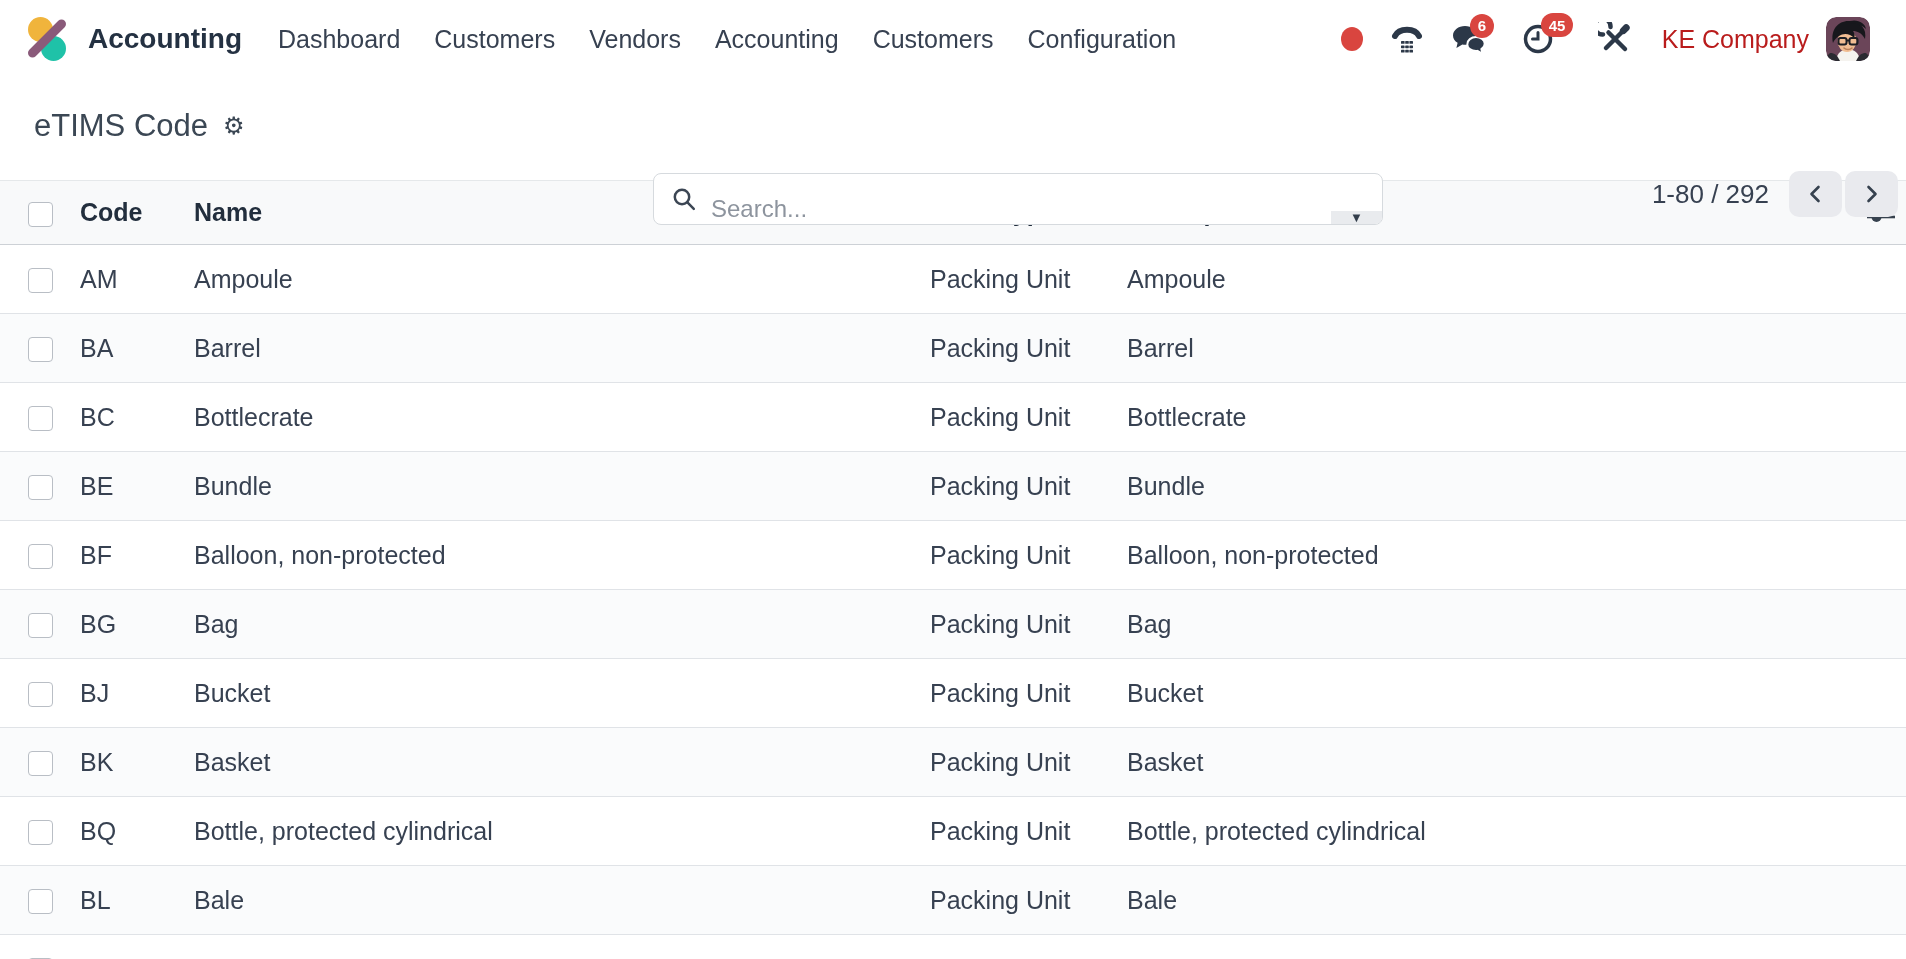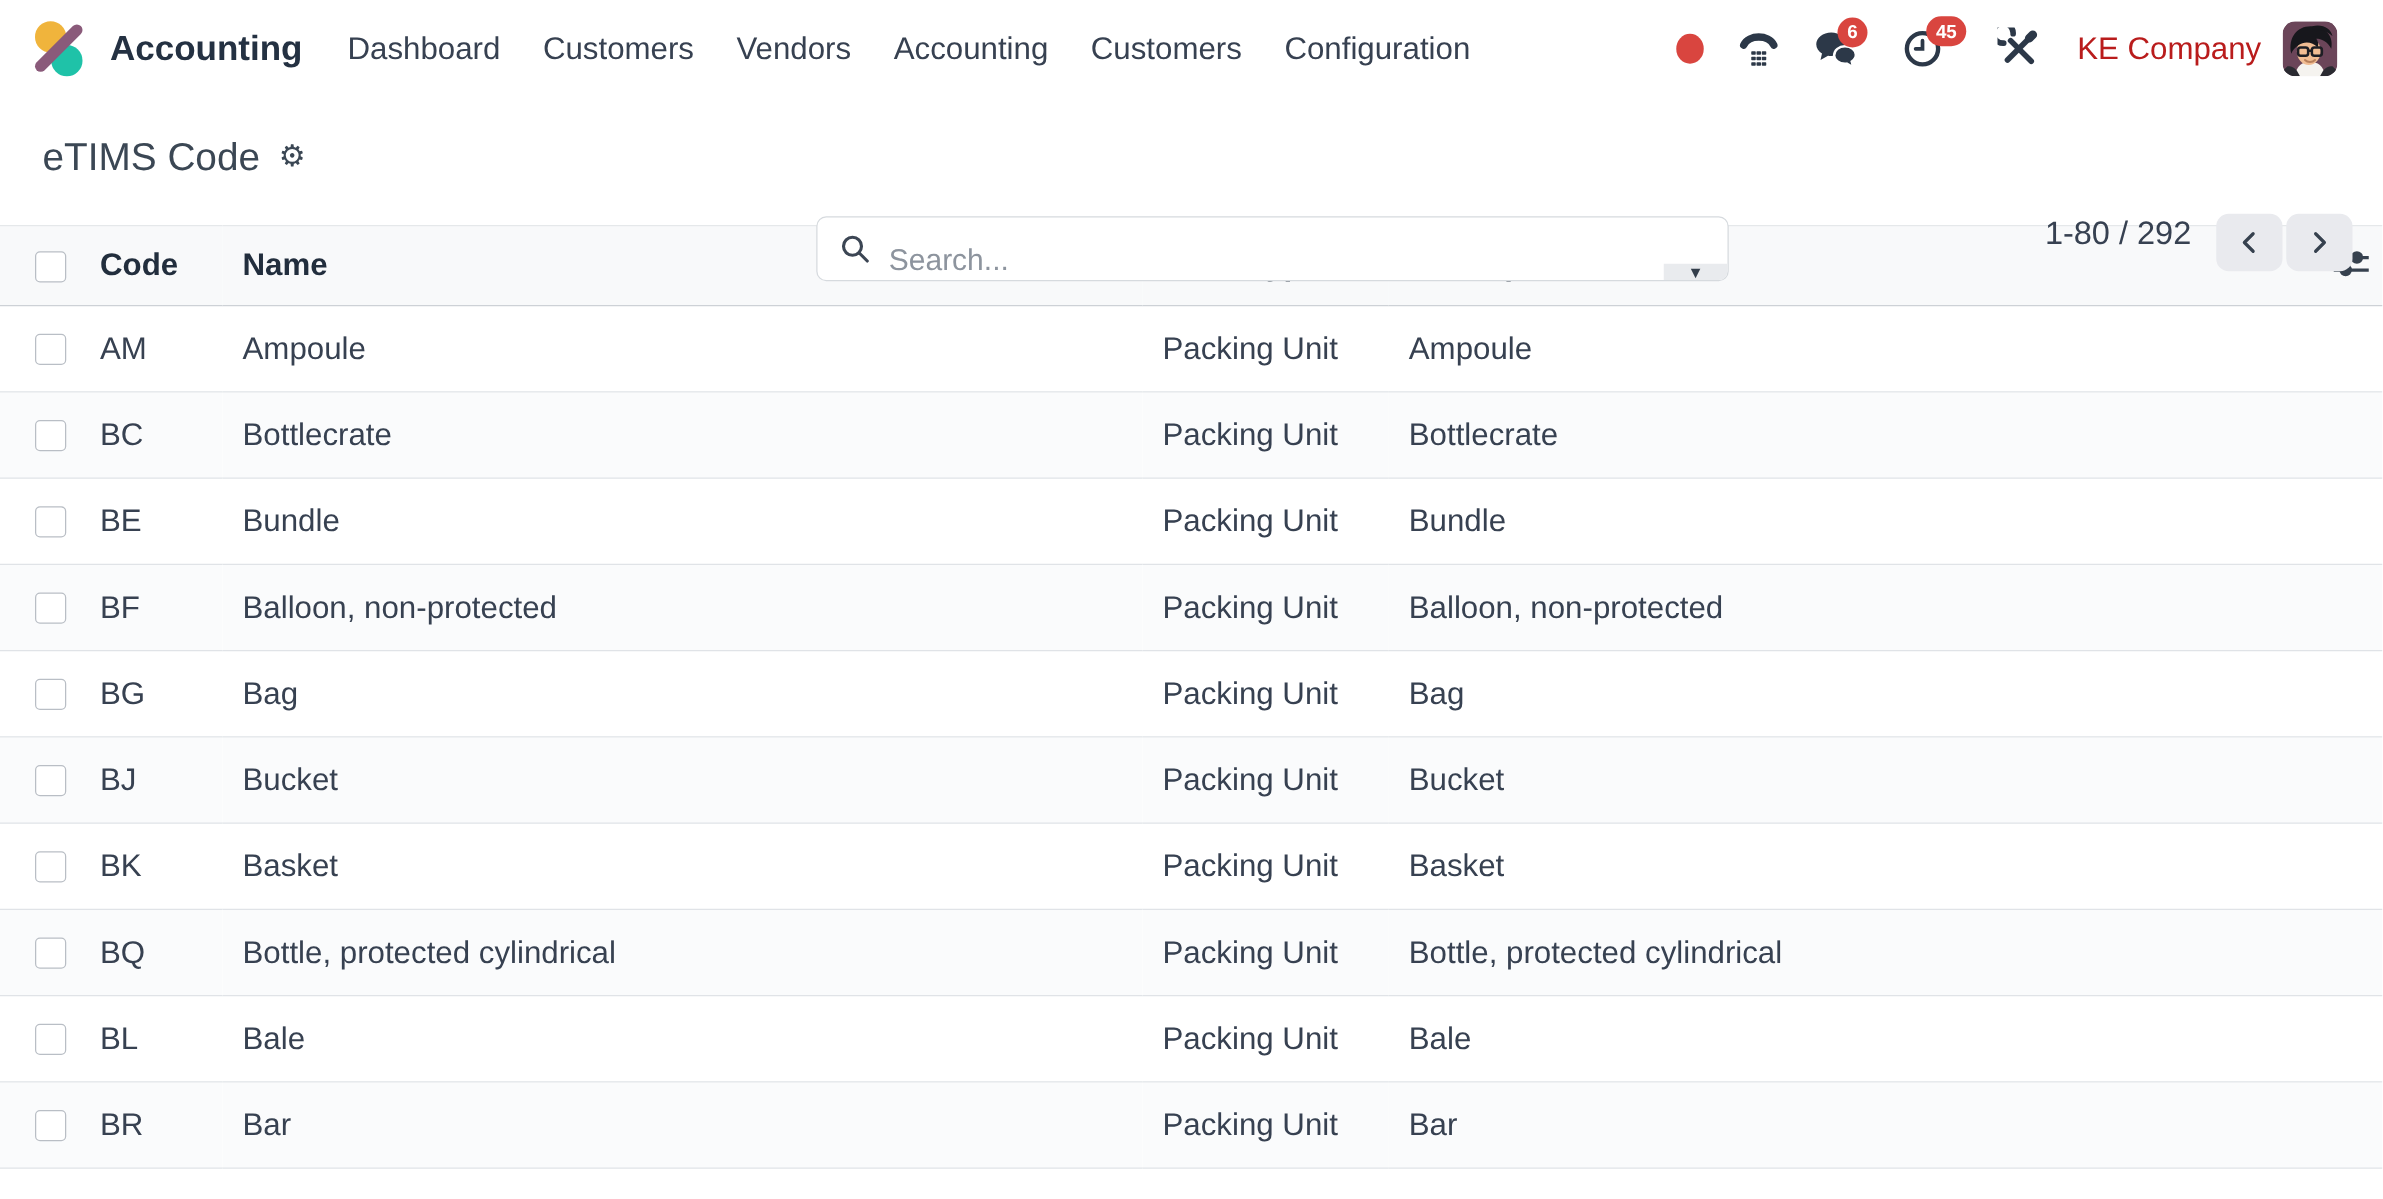--- a/index.html
+++ b/index.html
@@ -83,22 +83,22 @@
   .search-input::placeholder { color: #8d949e; }
   .search-toggle {
     flex: 0 0 51px;
     background: #e9ebee;
     display: flex; align-items: center; justify-content: center;
     cursor: pointer;
   }
   .caret { font-size: 13px; color: #333e4b; line-height: 1; }
 
   .pager {
-    position: absolute; right: 24px; top: 93px;
-    display: flex; align-items: flex-start;
+    position: absolute; right: 8px; top: 93px;
+    display: flex; align-items: center;
   }
   .pager-value { font-size: 26px; color: #374151; margin-right: 17px; white-space: nowrap; }
   .pager-btn {
     width: 53px; height: 46px;
     background: #e9eaee; border: none; border-radius: 10px;
     display: flex; align-items: center; justify-content: center;
     cursor: pointer; margin-left: 3px;
   }
 
   
@@ -292,20 +292,30 @@
     <td class="c-check">
       <span class="cb"></span>
     </td>
     <td>AM</td>
     <td>Ampoule</td>
     <td>Packing Unit</td>
     <td>Ampoule</td>
     <td class="c-opts"></td>
   </tr>
 
+  <tr>
+    <td class="c-check">
+      <span class="cb"></span>
+    </td>
+    <td>BA</td>
+    <td>Barrel</td>
+    <td>Packing Unit</td>
+    <td>Barrel</td>
+    <td class="c-opts"></td>
+  </tr>
 
   <tr>
     <td class="c-check">
       <span class="cb"></span>
     </td>
     <td>BC</td>
     <td>Bottlecrate</td>
     <td>Packing Unit</td>
     <td>Bottlecrate</td>
     <td class="c-opts"></td>

